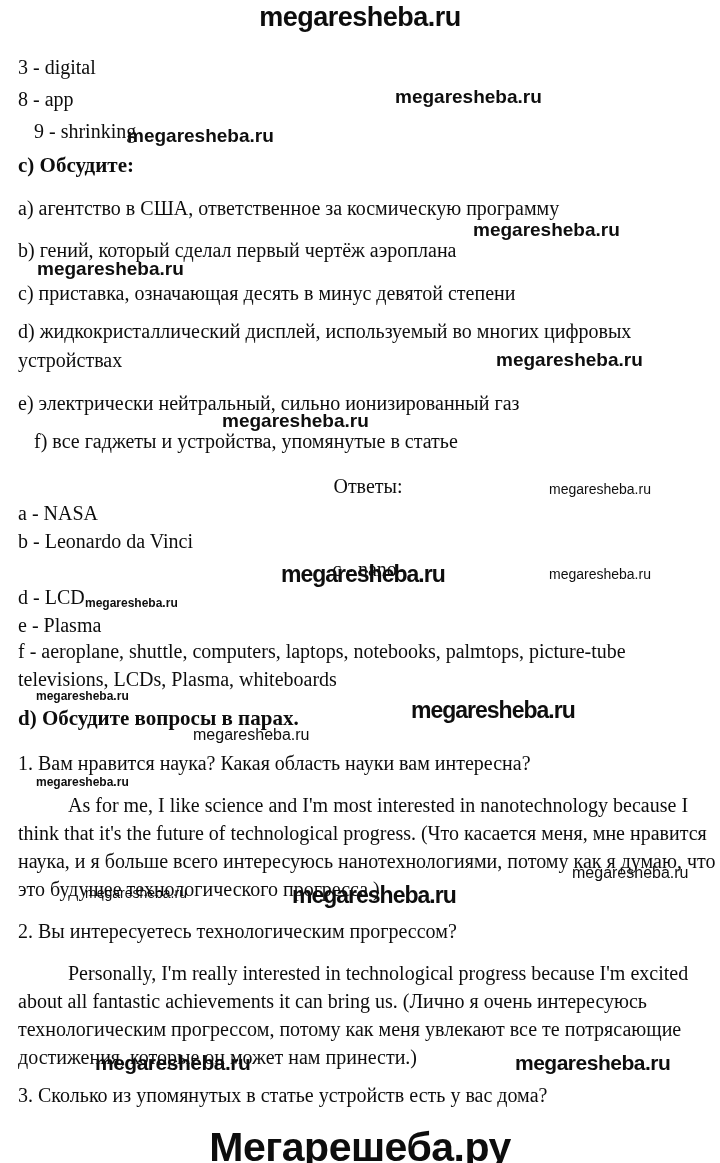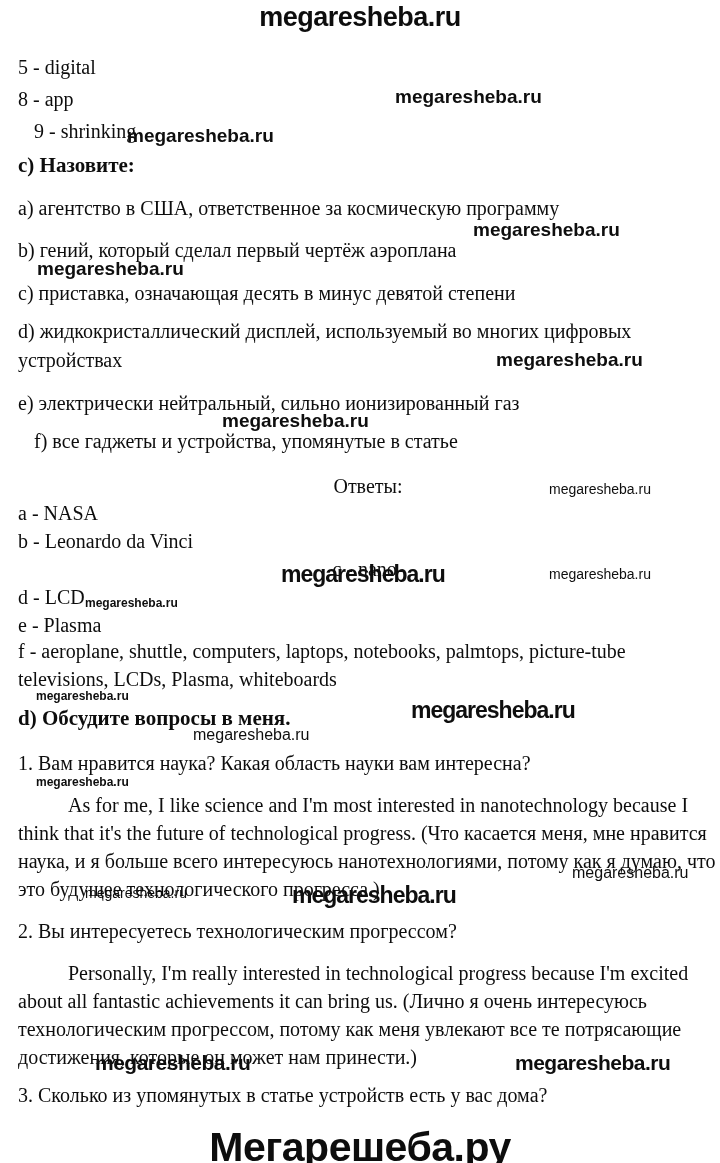--- a/index.html
+++ b/index.html
@@ -37,41 +37,41 @@
   .b-hd{top:704px;} .b-q1{top:749px;} .b-a1{top:791px;}
   .b-q2{top:917px;} .b-a2{top:959px;} .b-q3{top:1081px;}
 </style>
 </head>
 <body>
 
 <div class="page">
 
   <div class="title-top">megaresheba.ru</div>
 
-  <div class="abs b-i7">5 - digital</div>
+  <div class="abs b-i7">3 - digital</div>
   <div class="abs b-i8">8 - app</div>
   <div class="abs b-i9">9 - shrinking</div>
 
-  <div class="abs b-hc h-serif">c) Назовите:</div>
+  <div class="abs b-hc h-serif">c) Обсудите:</div>
   <div class="abs b-ta">a) агентство в США, ответственное за космическую программу</div>
   <div class="abs b-tb">b) гений, который сделал первый чертёж аэроплана</div>
   <div class="abs b-tc">c) приставка, означающая десять в минус девятой степени</div>
   <div class="abs b-td two">d) жидкокристаллический дисплей, используемый во многих цифровых устройствах</div>
   <div class="abs b-te">e) электрически нейтральный, сильно ионизированный газ</div>
   <div class="abs b-tf">f) все гаджеты и устройства, упомянутые в статье</div>
 
   <div class="abs b-al">Ответы:</div>
   <div class="abs b-ab">b - Leonardo da Vinci</div>
   <div class="abs b-aa">a - NASA</div>
   <div class="abs b-ac">c - nano-</div>
   <div class="abs b-ad">d - LCD</div>
   <div class="abs b-ae">e - Plasma</div>
   <div class="abs b-af">f - aeroplane, shuttle, computers, laptops, notebooks, palmtops, picture-tube televisions, LCDs, Plasma, whiteboards</div>
 
-  <div class="abs b-hd h-serif">d) Обсудите вопросы в меня.</div>
+  <div class="abs b-hd h-serif">d) Обсудите вопросы в парах.</div>
   <div class="abs b-q1">1. Вам нравится наука? Какая область науки вам интересна?</div>
   <div class="abs b-a1 indent">As for me, I like science and I'm most interested in nanotechnology because I think that it's the future of technological progress. (Что касается меня, мне нравится наука, и я больше всего интересуюсь нанотехнологиями, потому как я думаю, что это будущее технологического прогресса.)</div>
   <div class="abs b-q2">2. Вы интересуетесь технологическим прогрессом?</div>
   <div class="abs b-a2 indent">Personally, I'm really interested in technological progress because I'm excited about all fantastic achievements it can bring us. (Лично я очень интересуюсь технологическим прогрессом, потому как меня увлекают все те потрясающие достижения, которые он может нам принести.)</div>
   <div class="abs b-q3">3. Сколько из упомянутых в статье устройств есть у вас дома?</div>
 
   <div class="title-bottom">Мегарешеба.ру</div>
 
   <span class="wm wmB19 w1">megaresheba.ru</span>
   <span class="wm wmB19 w2">megaresheba.ru</span>

